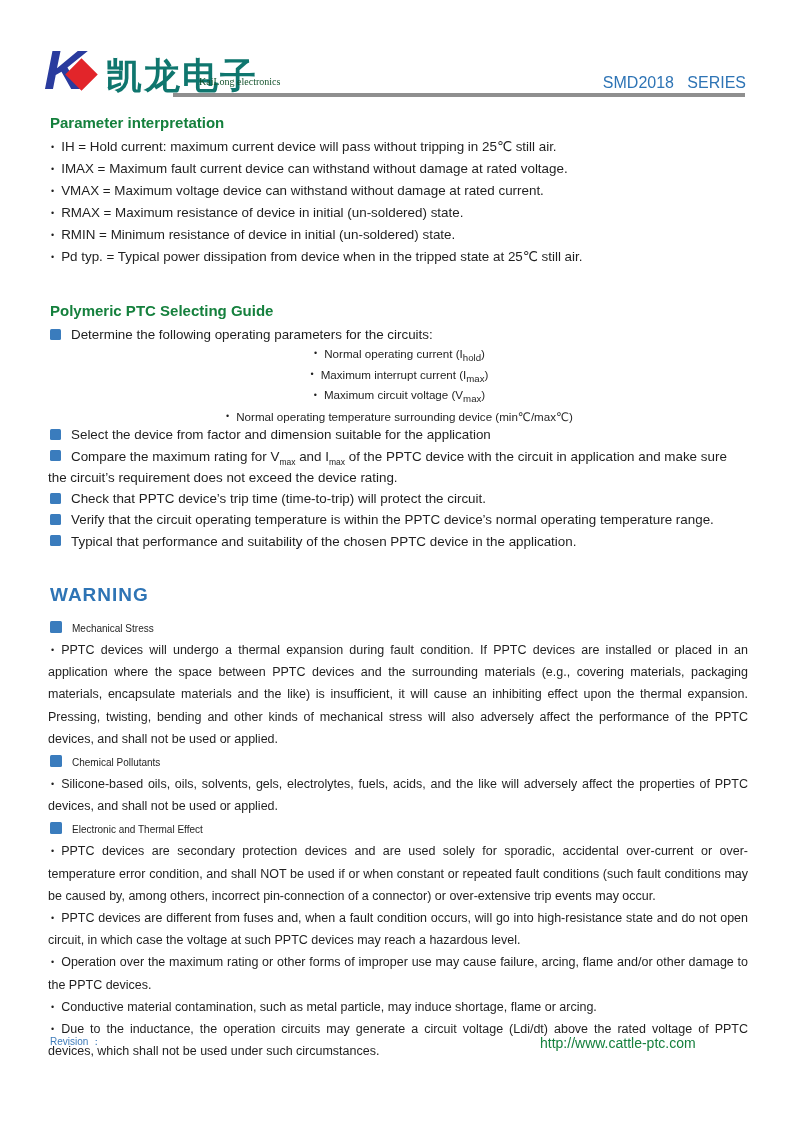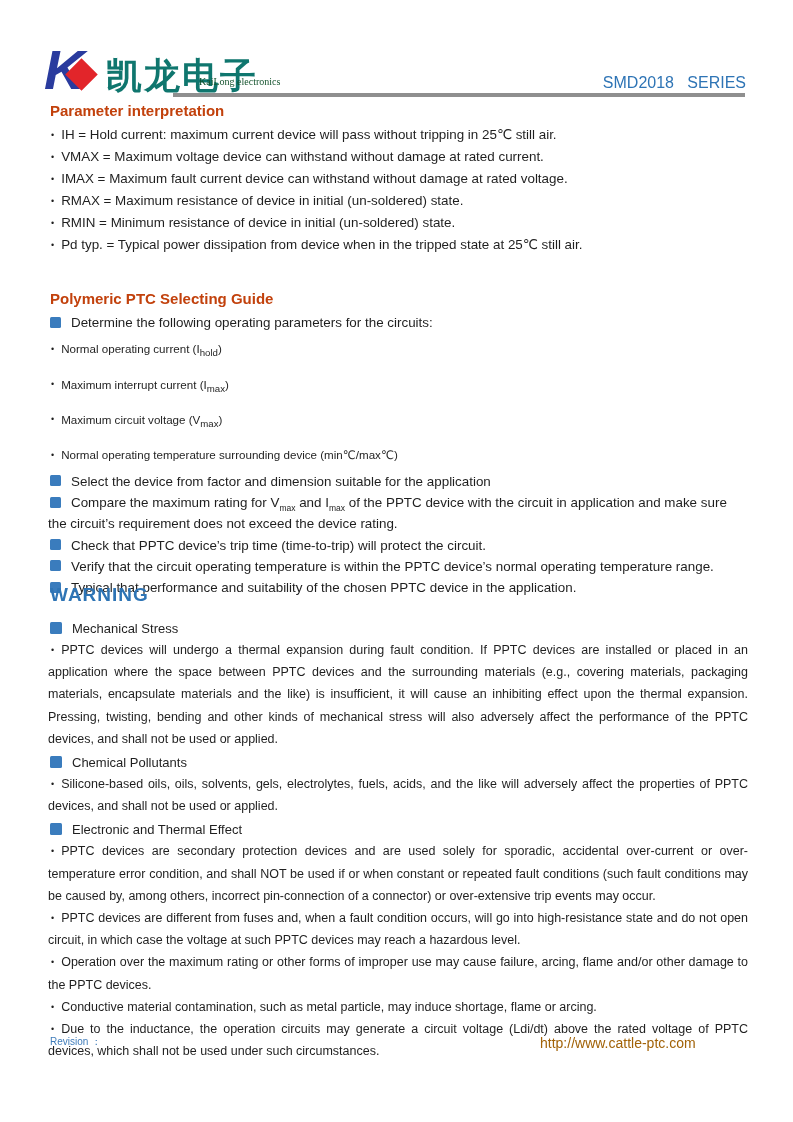--- a/index.html
+++ b/index.html
@@ -40,56 +40,56 @@
     font-size: 16px; font-weight: normal; color: #2e74b5; white-space: pre;
   }
   .header-rule {
     position: absolute; left: 173px; right: 48px; top: 93px;
     height: 4px; background: #8f8f8f;
   }
 
   
   .sec { position: absolute; left: 48px; right: 45px; }
   h2.sec-title {
-    margin: 4px 0 5px 2px; font-size: 15px; font-weight: bold; color: #c2410c;
+    margin: 16px 0 5px 2px; font-size: 15px; font-weight: bold; color: #15803d;
   }
   h1.warn-title {
     margin: 0 0 12px 2px; font-size: 19px; font-weight: bold; color: #2e74b5;
     letter-spacing: 1px;
   }
 
   .dot-item { font-size: 13.4px; line-height: 21.6px; }
-  .dot-item.small { font-size: 11.6px; line-height: 31px; }
+  .dot-item.small { font-size: 11.6px; line-height: 16px; text-align: center; }
   .dot {
     display: inline-block; font-size: 9px; vertical-align: 1.5px;
     margin: 0 7px 0 3px; color: #1f1f1f;
   }
   .sq {
     display: inline-block; width: 11px; height: 11px; border-radius: 1.5px;
     background: #3a7cbd; margin: 0 10px 0 2px; vertical-align: -0.5px;
   }
   .g-item { font-size: 13.4px; line-height: 21.3px; }
   .g-item sub { font-size: 8.5px; line-height: 0; }
 
-  .sub-heading { font-size: 13px; line-height: 21px; margin-top: 2px; }
+  .sub-heading { font-size: 10px; line-height: 21px; margin-top: 2px; }
   .sub-heading .sq { width: 12px; height: 12px; vertical-align: -1px; }
   .para {
     margin: 0; font-size: 12.5px; line-height: 22.2px; text-align: justify;
   }
   .para .dot { vertical-align: 1px; }
 
   
   .footer { position: absolute; left: 0; top: 1035px; width: 100%; height: 22px; }
   .revision {
     position: absolute; left: 50px; top: 0;
     font-size: 10px; color: #3f7cba;
   }
   .site-link {
     position: absolute; left: 540px; top: 0;
-    font-size: 14px; color: #a16207; text-decoration: none;
+    font-size: 14px; color: #15803d; text-decoration: none;
   }
 </style>
 </head>
 <body>
 
 <div class="page">
 
   <div class="header">
     <div class="logo-k">
       <span class="k-char">K</span>
@@ -97,22 +97,22 @@
     </div>
     <div class="logo-cn">凯龙电子</div>
     <div class="logo-en">KaiLong electronics</div>
     <div class="series">SMD2018   SERIES</div>
     <div class="header-rule"></div>
   </div>
 
   <div class="sec" style="top:98px">
     <h2 class="sec-title">Parameter interpretation</h2>
     <div class="dot-item"><span class="dot">•</span><span>IH = Hold current: maximum current device will pass without tripping in 25℃  still air.</span></div>
+    <div class="dot-item"><span class="dot">•</span><span>IMAX = Maximum fault current device can withstand without damage at rated voltage.</span></div>
     <div class="dot-item"><span class="dot">•</span><span>VMAX = Maximum voltage device can withstand without damage at rated current.</span></div>
-    <div class="dot-item"><span class="dot">•</span><span>IMAX = Maximum fault current device can withstand without damage at rated voltage.</span></div>
     <div class="dot-item"><span class="dot">•</span><span>RMAX = Maximum resistance of device in initial (un-soldered) state.</span></div>
     <div class="dot-item"><span class="dot">•</span><span>RMIN = Minimum resistance of device in initial (un-soldered) state.</span></div>
     <div class="dot-item"><span class="dot">•</span><span>Pd typ. = Typical power dissipation from device when in the tripped state at 25℃  still air.</span></div>
   </div>
 
   <div class="sec" style="top:286px">
     <h2 class="sec-title">Polymeric PTC Selecting Guide</h2>
     <div class="g-item"><span class="sq"></span><span>Determine the following operating parameters for the circuits:</span></div>
     <div class="dot-item small"><span class="dot">•</span><span><span>Normal operating current (I</span><sub>hold</sub><span>)</span></span></div>
     <div class="dot-item small"><span class="dot">•</span><span><span>Maximum interrupt current (I</span><sub>max</sub><span>)</span></span></div>

